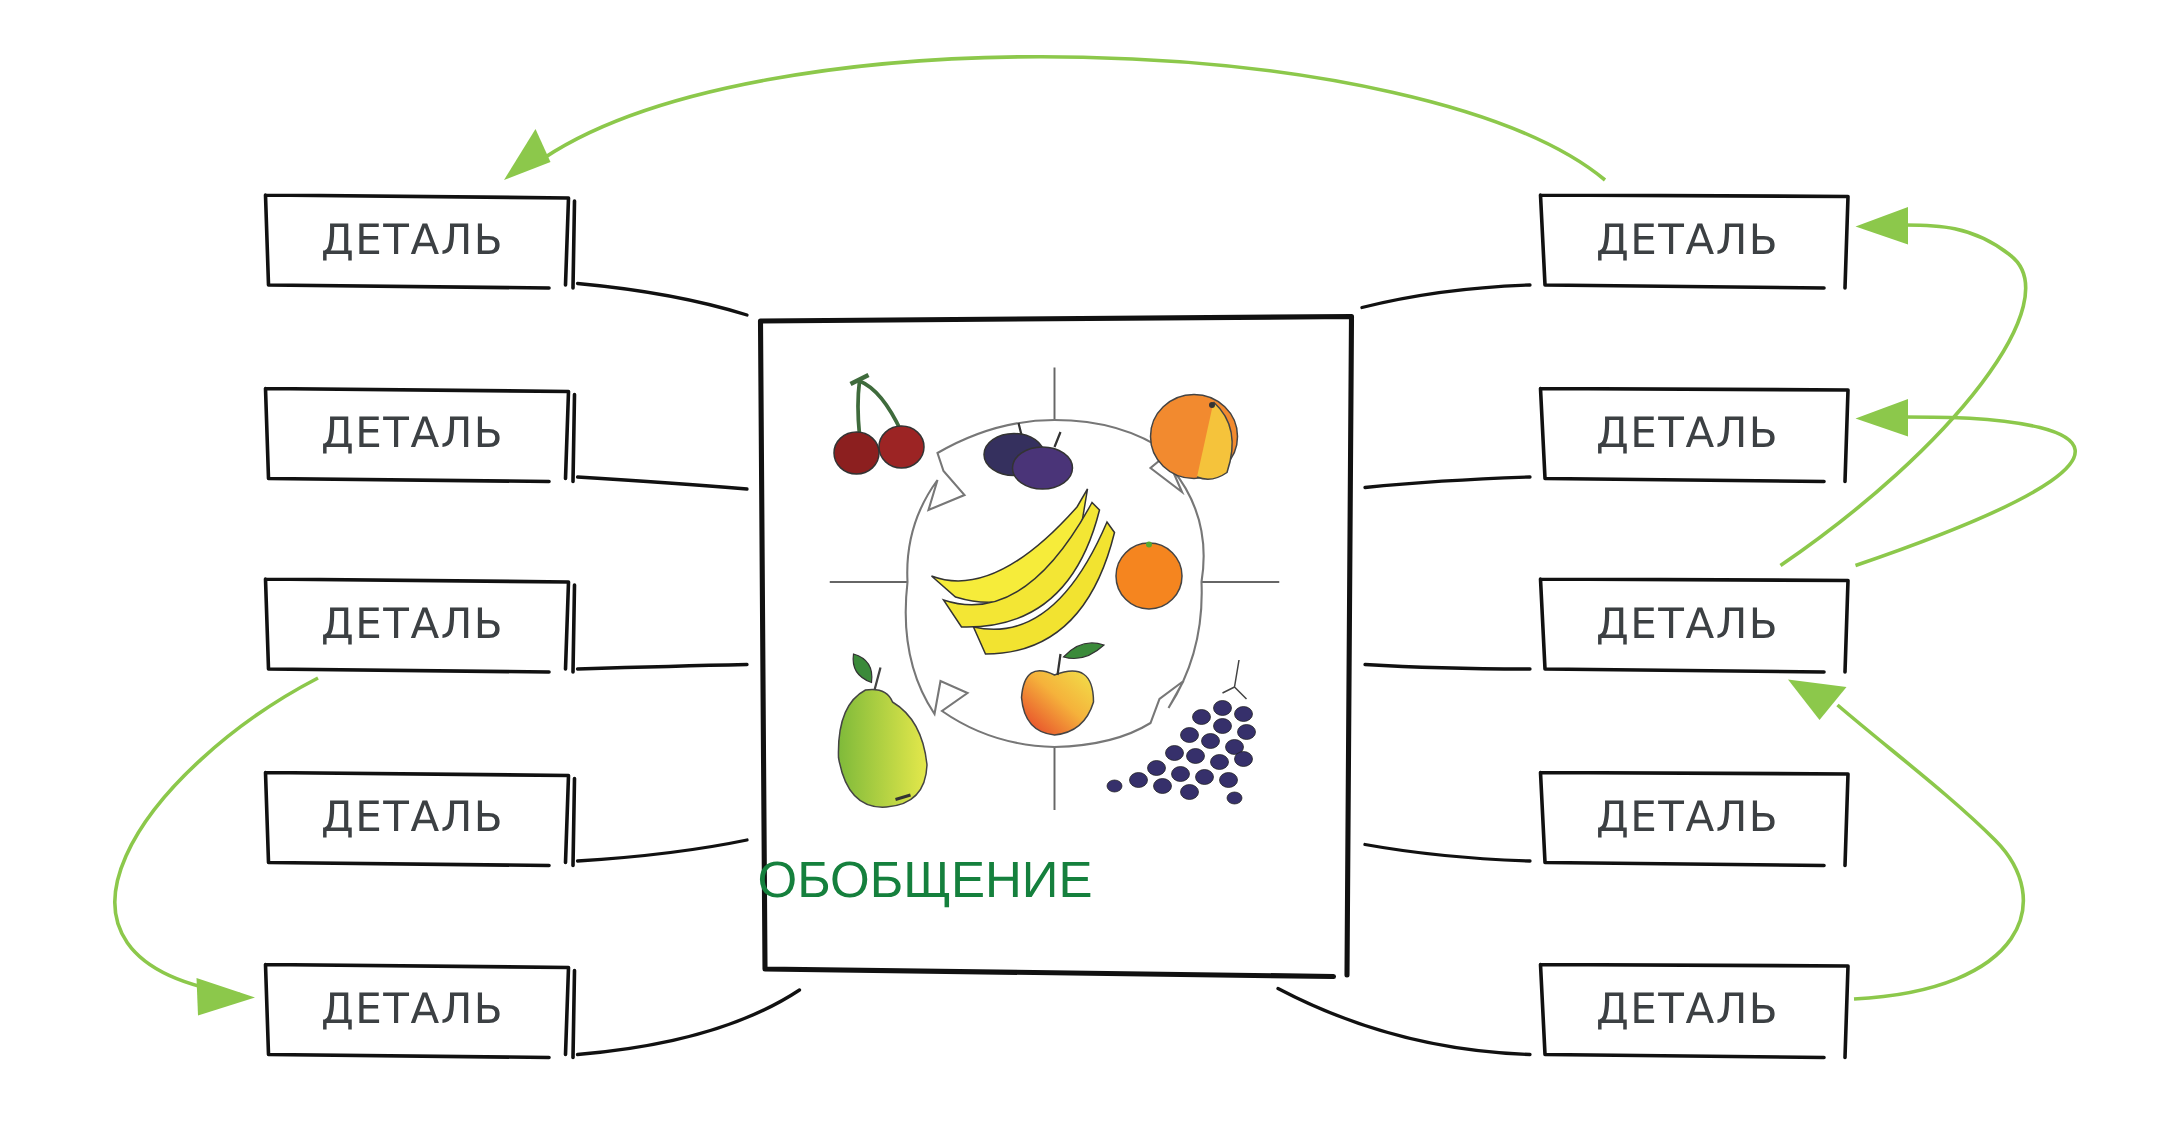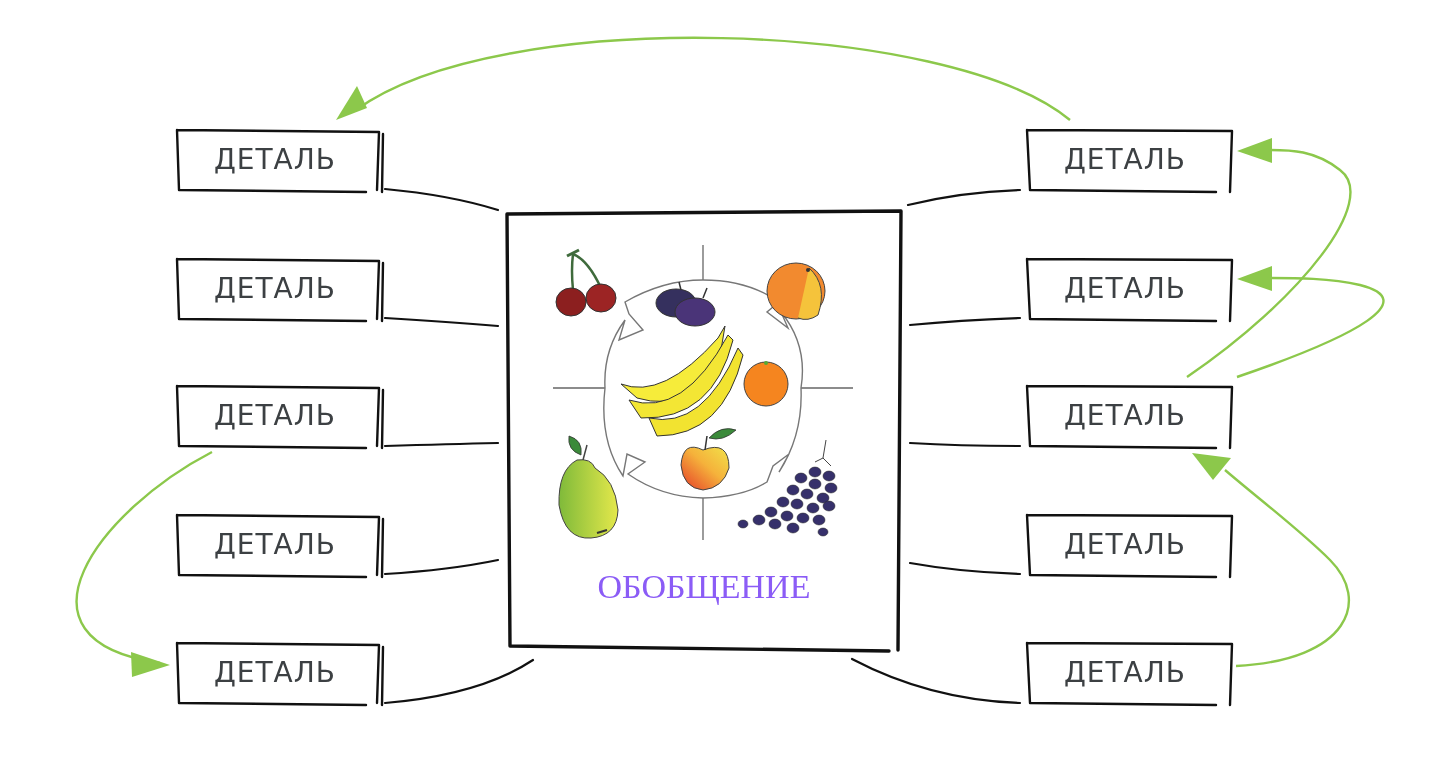--- a/index.html
+++ b/index.html
@@ -13,22 +13,22 @@
   }
   .detail-box .label {
     font-family: "DejaVu Sans", sans-serif;
     font-size: 28px; letter-spacing: 1px; color: #3c4043;
     position: relative; z-index: 2;
   }
   .detail-box svg.frame { position: absolute; left: 0; top: 0; overflow: visible; }
   #central-card { position: absolute; left: 505px; top: 210px; width: 398px; height: 440px; }
   #central-card svg.frame { position: absolute; left: 0; top: 0; overflow: visible; }
   #central-title {
-    position: absolute; left: 0; width: 398px; top: 358px; text-align: center;
-    font-family: Liberation Serif, serif; font-size: 34px; color: #8b5cf6; letter-spacing: 0px;
+    position: absolute; left: 0; width: 398px; top: 358px; text-align: left;
+    font-family: Liberation Sans, sans-serif; font-size: 34px; color: #15803d; letter-spacing: 0px;
   }
   #fruit-illustration { position: absolute; left: 48px; top: 30px; width: 300px; height: 305px; }
 </style>
 </head>
 <body>
 
 <div id="canvas">
 
   <svg width="1438" height="760" style="position:absolute;left:0;top:0">
     <defs>

